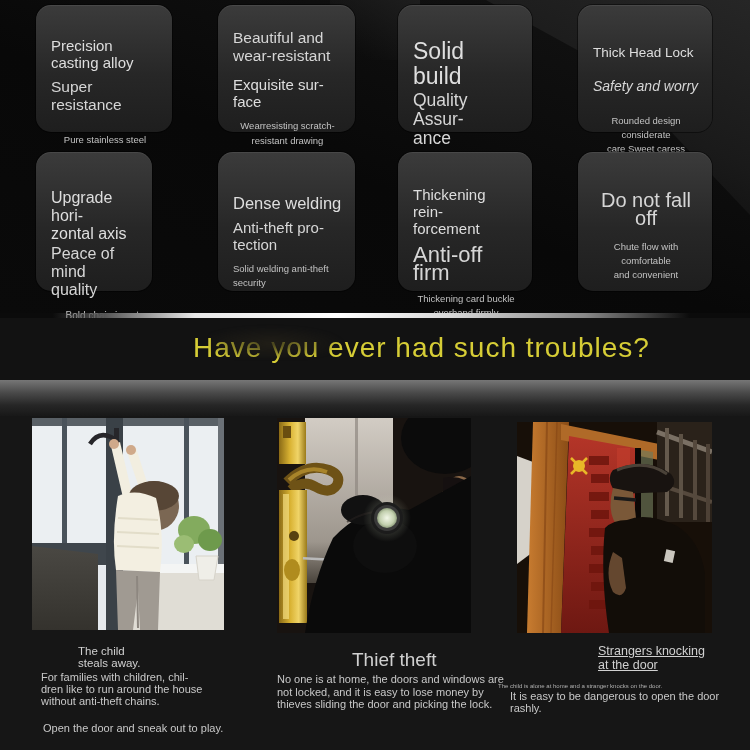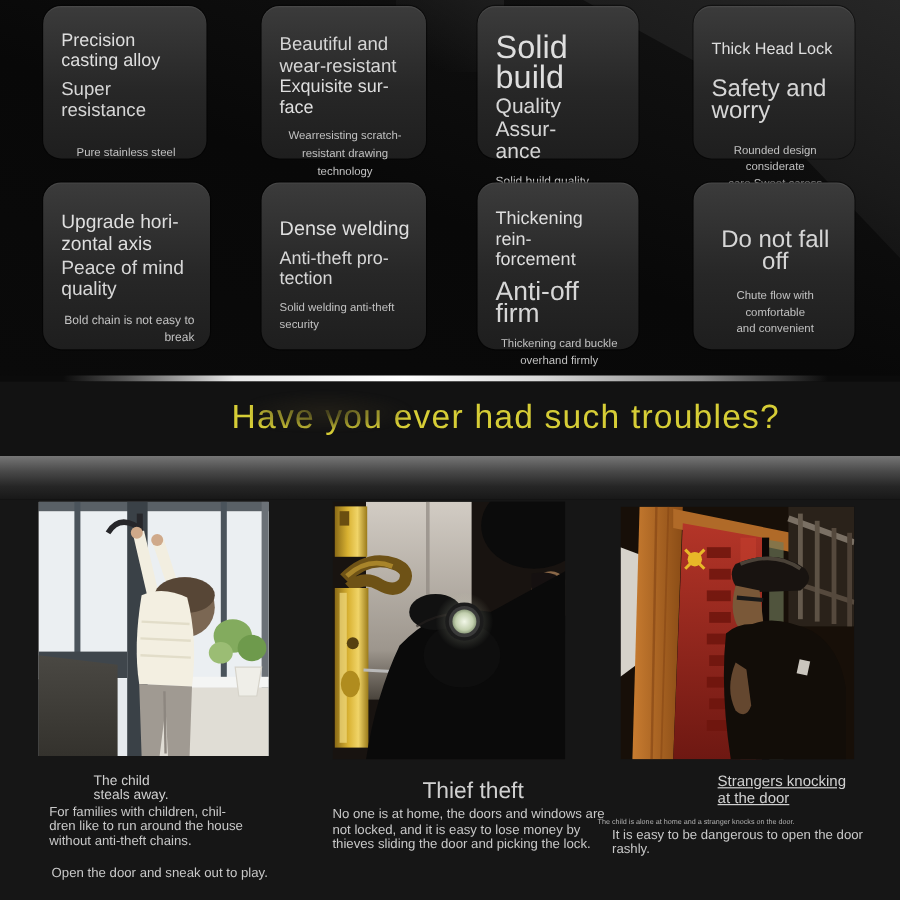--- a/index.html
+++ b/index.html
@@ -12,41 +12,41 @@
   .wedge-a{position:absolute;left:420px;top:0;width:330px;height:215px;
            background:linear-gradient(205deg,#262626 0%,#1a1a1a 45%,rgba(10,10,10,0) 78%);
            clip-path:polygon(20% 0,100% 0,100% 100%,58% 32%);}
   .wedge-b{position:absolute;left:330px;top:0;width:90px;height:60px;
            background:linear-gradient(210deg,#1e1e1e,rgba(10,10,10,0) 80%);}
 
   .card{position:absolute;box-sizing:border-box;border-radius:15px;
         background:linear-gradient(180deg,#3b3b3b 0%,#272727 55%,#1e1e1e 100%);
         box-shadow:inset 0 1px 0 rgba(255,255,255,.07),0 0 0 1px rgba(0,0,0,.45);
         color:var(--card-text,#d9d9d9);padding:20px 13px 0 15px;}
-  .card .t{white-space:pre-line;}
+  .card .t{white-space:pre-line;margin-top:12px;}
   .card .title{font-size:15px;line-height:17px;color:#dedede;}
   .card .subtitle{font-size:15.5px;line-height:17.5px;color:#d6d6d6;margin-top:5px;}
   .card .note{font-size:9.5px;line-height:14px;color:#c2c2c2;margin-top:16px;text-align:center;}
 
   .c1{left:36px;top:5px;width:136px;height:127px;}
   .c1 .subtitle{margin-top:7px;}
   .c1 .note{margin-top:20px;}
   .c2{left:218px;top:5px;width:137px;height:127px;padding-top:22px;}
   .c2 .subtitle{margin-top:2px;}
   .c2 .note{margin-top:8px;line-height:15px;}
   .c3{left:398px;top:5px;width:134px;height:127px;padding-top:22px;}
-  .c3 .title{font-size:27px;line-height:25px;}
+  .c3 .title{font-size:23px;line-height:25px;}
   .c3 .subtitle{font-size:17.5px;line-height:19px;margin-top:2px;}
   .c3 .note{font-size:10px;margin-top:9px;text-align:left;}
   .c4{left:578px;top:5px;width:134px;height:127px;padding-top:27px;}
   .c4 .title{font-size:13.5px;}
-  .c4 .subtitle{font-size:20px;margin-top:17px;}
+  .c4 .subtitle{font-size:14px;margin-top:17px;font-style:italic;}
   .c4 .note{margin-top:18px;}
 
-  .c5{left:36px;top:152px;width:139px;height:139px;padding-top:25px;}
+  .c5{left:36px;top:152px;width:116px;height:139px;padding-top:25px;}
   .c5 .title{font-size:16px;line-height:18px;}
   .c5 .subtitle{font-size:16px;line-height:18px;margin-top:2px;}
   .c5 .note{font-size:10px;margin-top:10px;text-align:right;}
   .c6{left:218px;top:152px;width:137px;height:139px;padding-top:31px;}
   .c6 .title{font-size:16.5px;}
   .c6 .subtitle{font-size:15px;line-height:17px;margin-top:7px;}
   .c6 .note{margin-top:9px;text-align:left;}
   .c7{left:398px;top:152px;width:134px;height:139px;padding-top:22px;}
   .c7 .title{font-size:15px;line-height:17px;}
   .c7 .subtitle{font-size:22px;margin-top:9px;}

